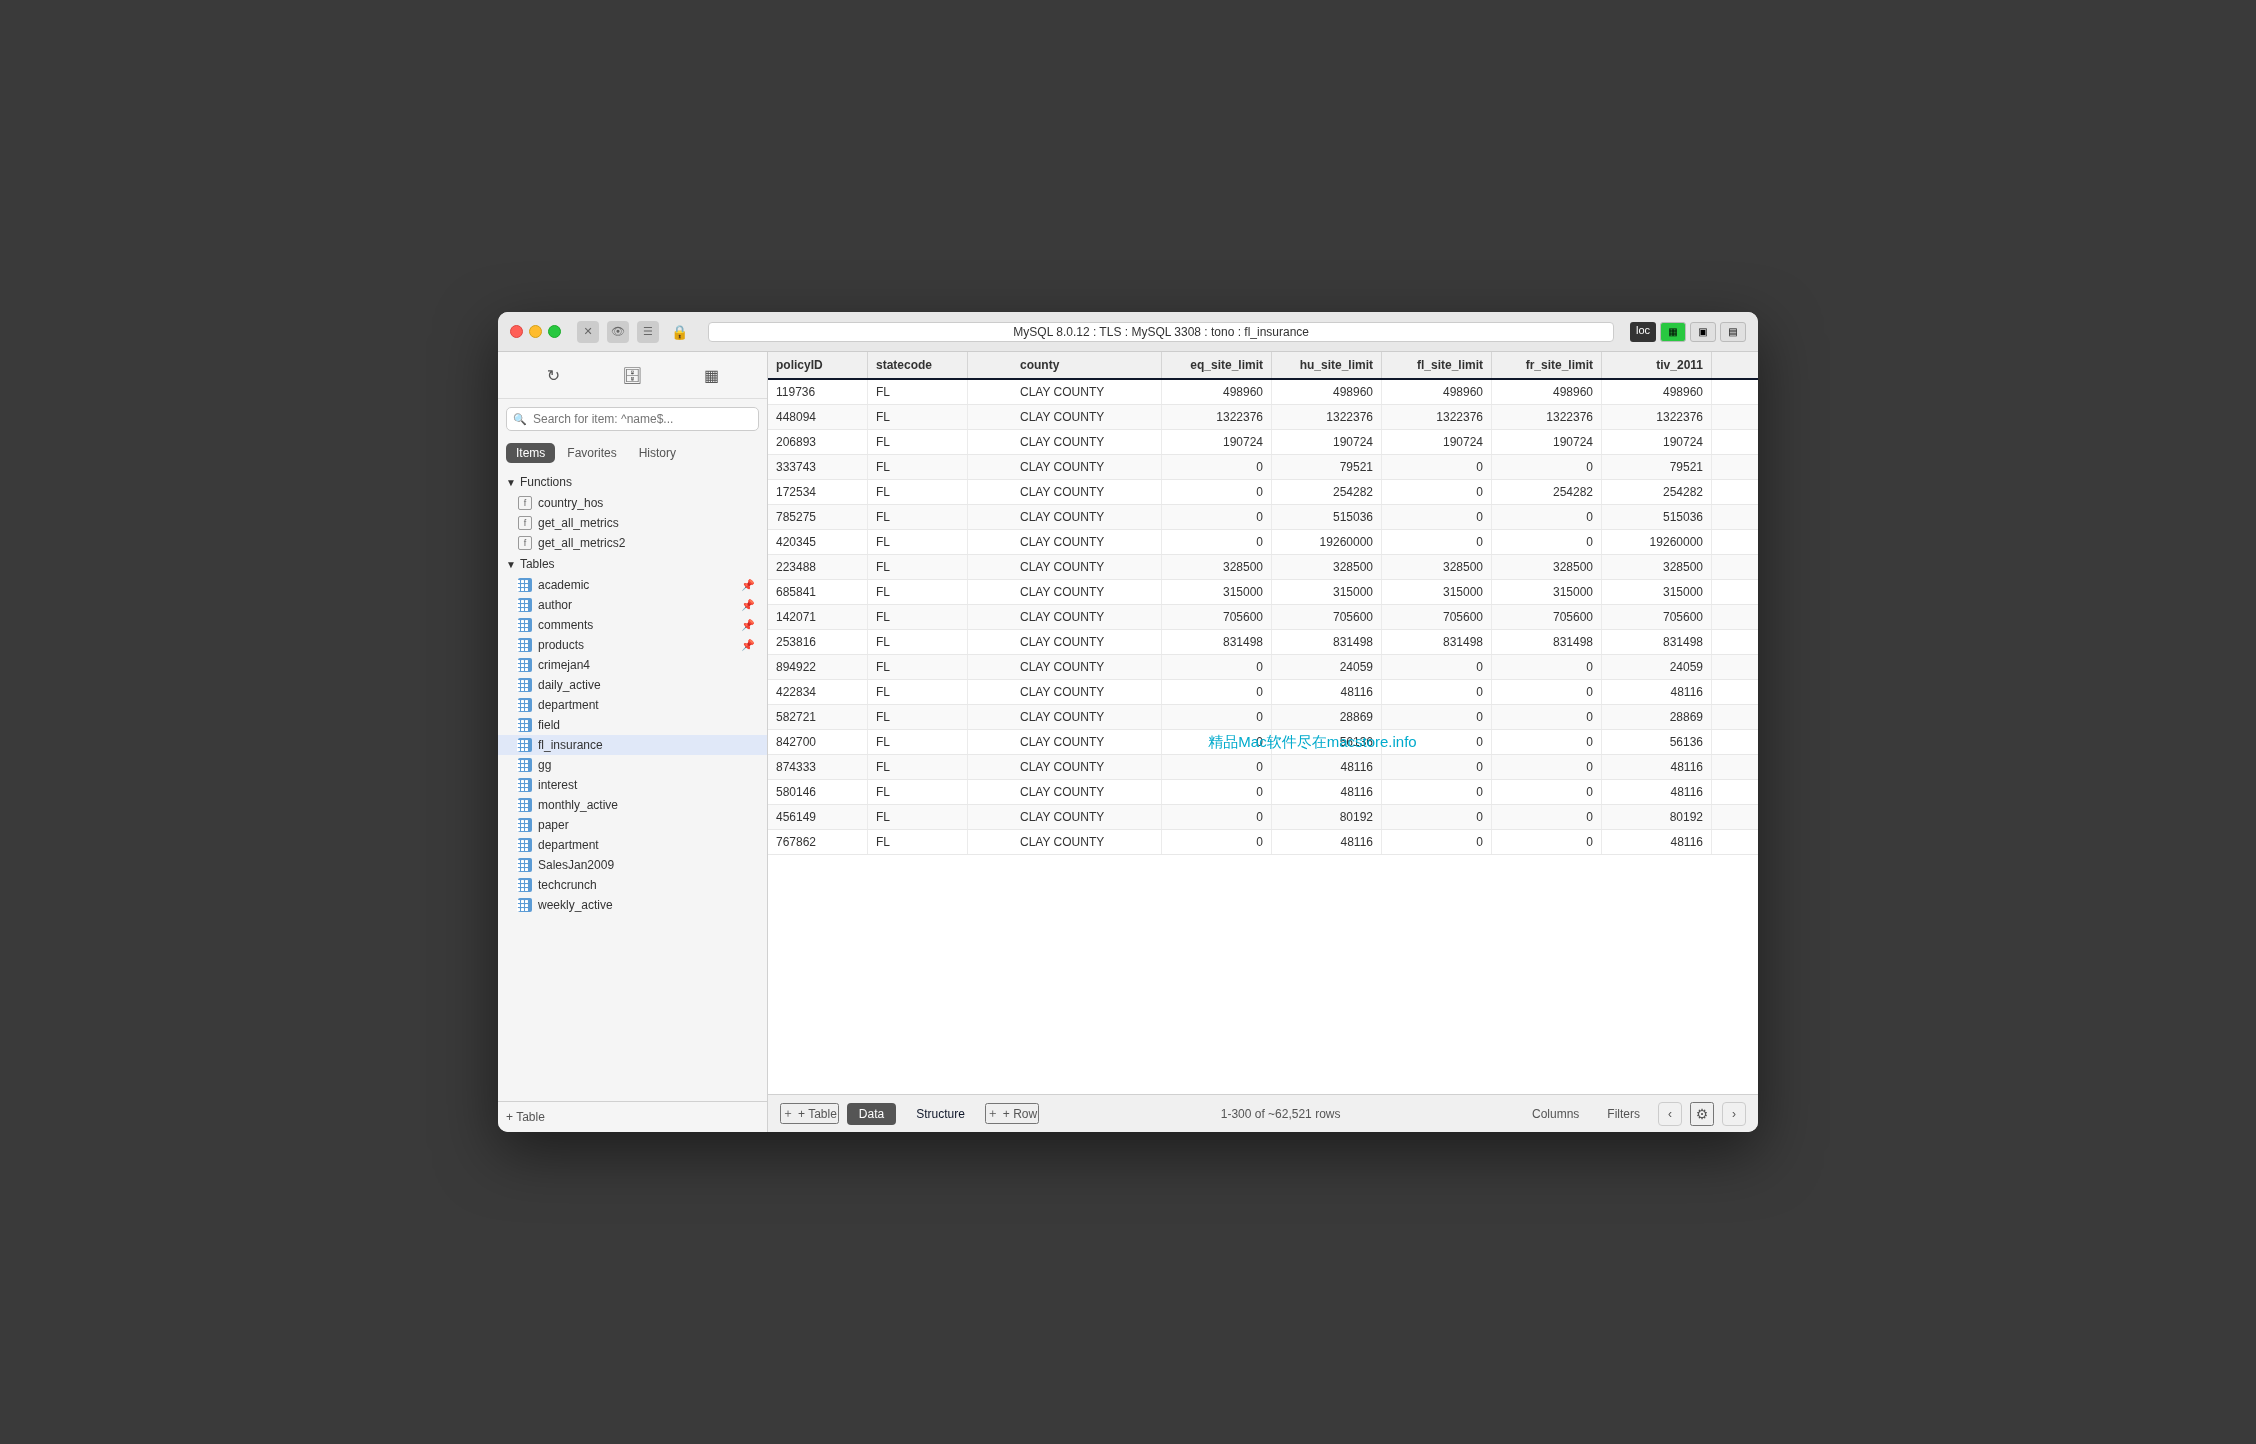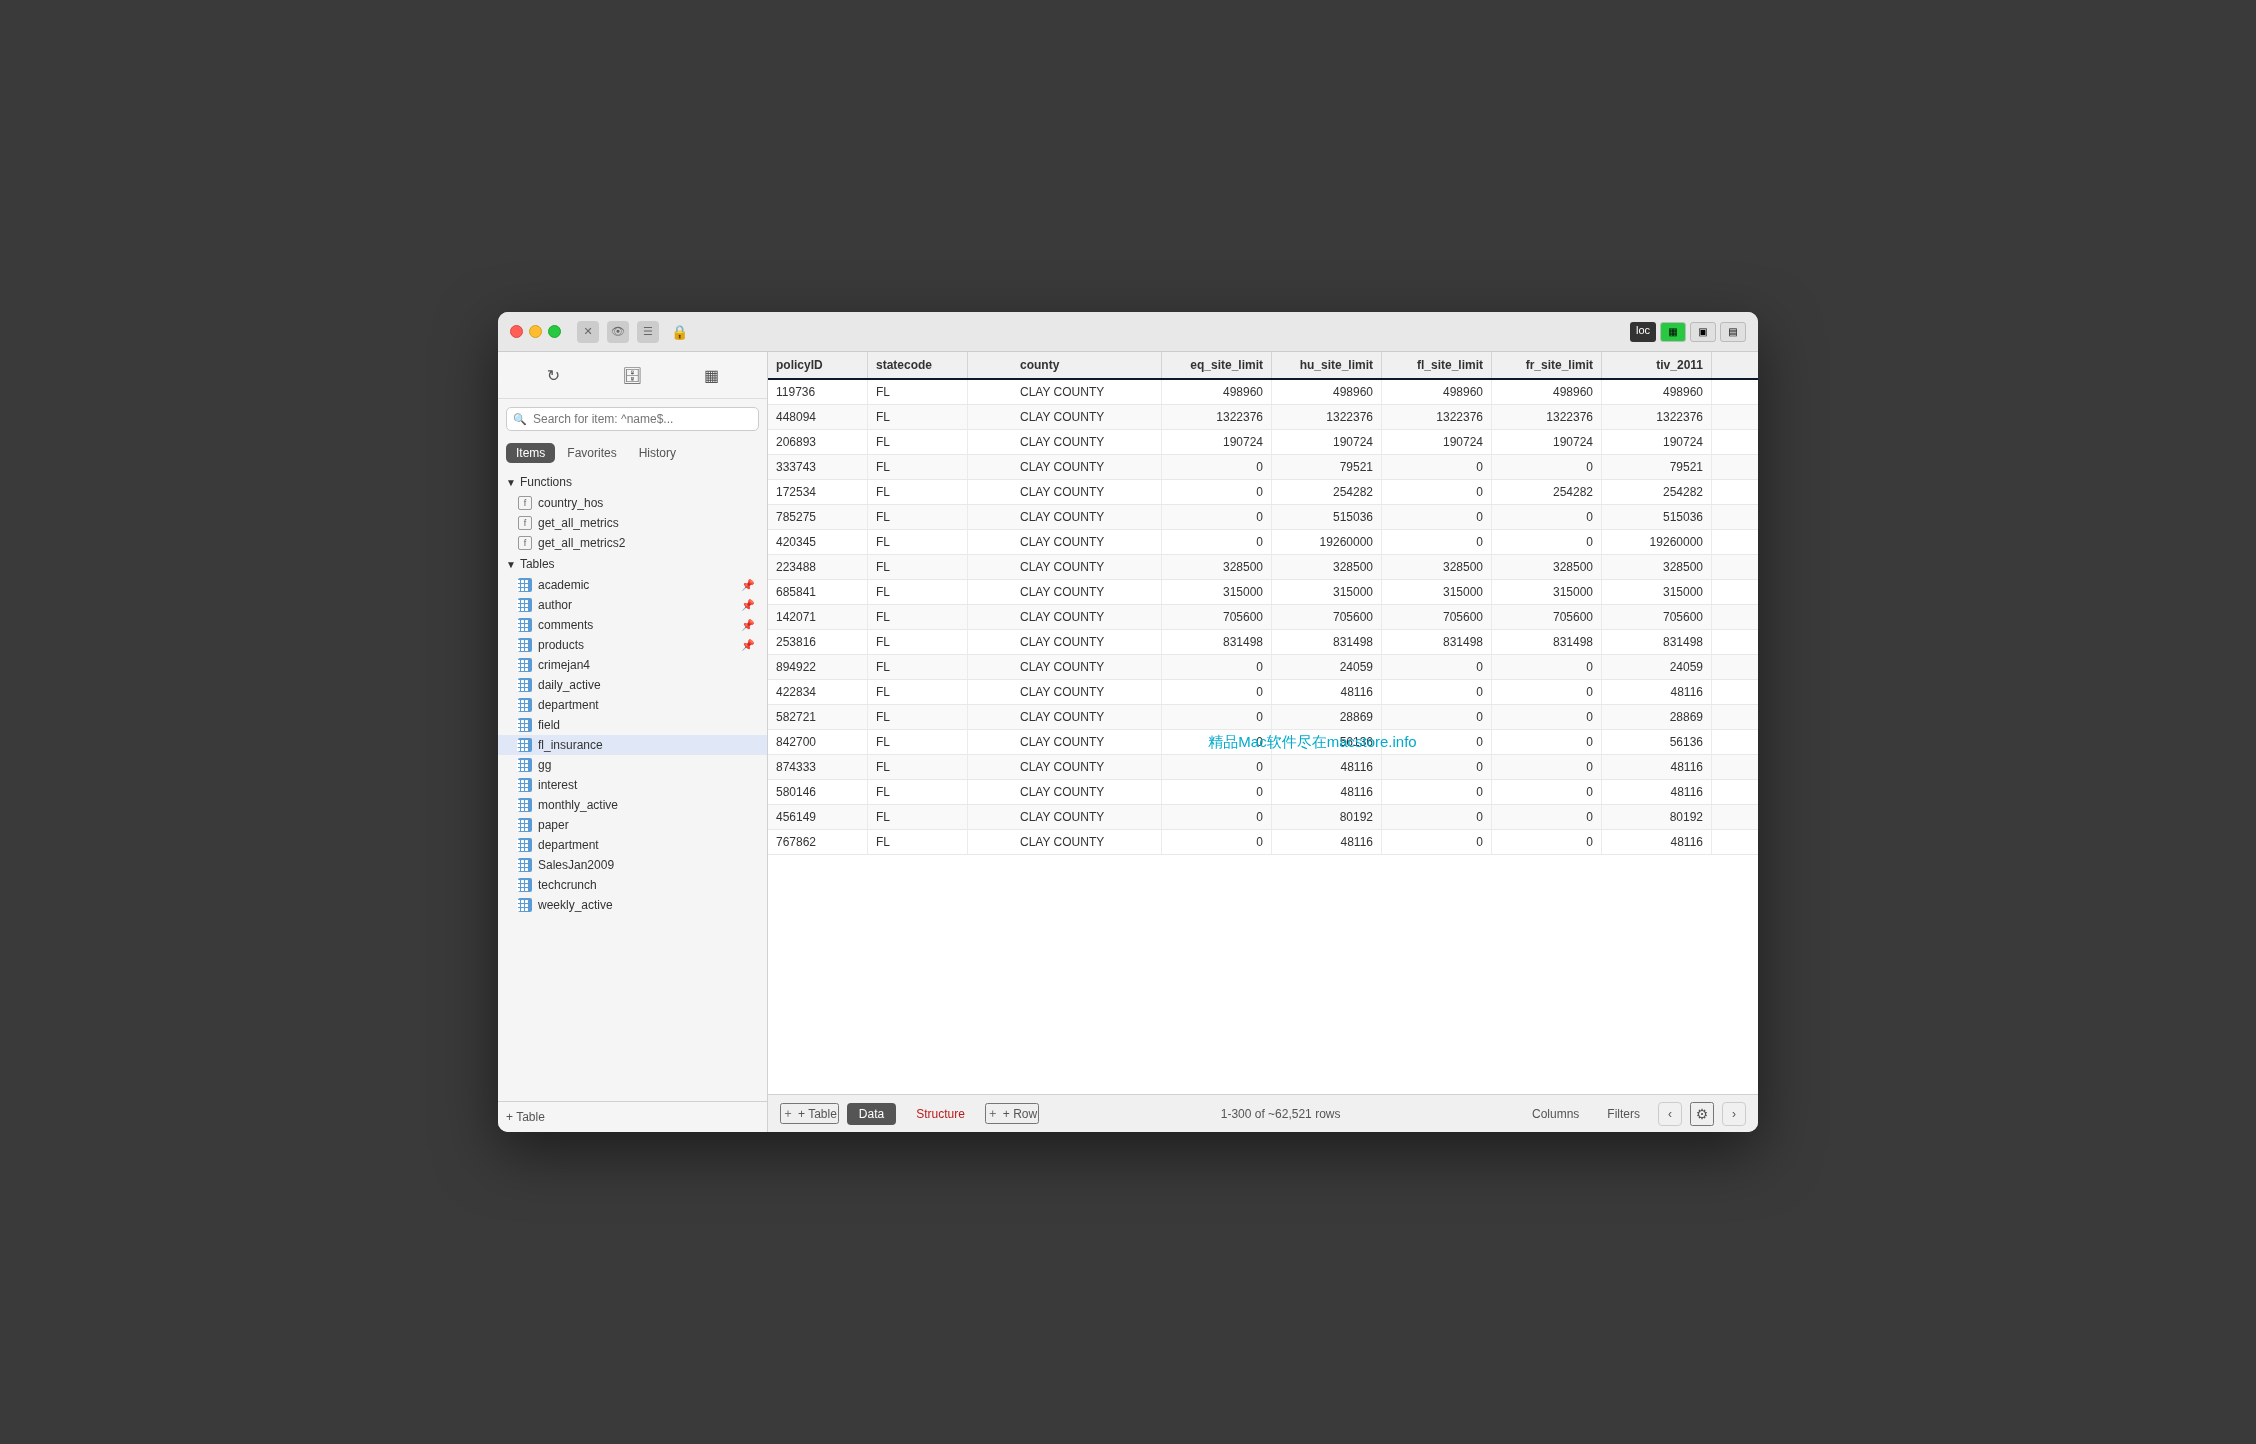--- a/index.html
+++ b/index.html
@@ -65,21 +65,21 @@
     
     .col-policy { min-width: 100px; width: 100px; }
     .col-state { min-width: 100px; width: 100px; }
     .col-county { min-width: 150px; width: 150px; margin-left: 44px; }
     .col-num { min-width: 110px; width: 110px; text-align: right; }
     
     
     .bottom-bar { height: 38px; background: #f0f0f0; border-top: 1px solid #d0d0d0; display: flex; align-items: center; padding: 0 12px; gap: 8px; flex-shrink: 0; }
     .add-table-btn { display: flex; align-items: center; gap: 4px; font-size: 12px; color: #555; cursor: pointer; }
     .data-btn { padding: 4px 12px; background: #555; color: #fff; border-radius: 4px; font-size: 12px; border: none; cursor: pointer; }
-    .struct-btn { padding: 4px 12px; background: transparent; color: #b91c1c; border-radius: 4px; font-size: 12px; border: none; cursor: pointer; }
+    .struct-btn { padding: 4px 12px; background: transparent; color: #0f172a; border-radius: 4px; font-size: 12px; border: none; cursor: pointer; }
     .add-row-btn { display: flex; align-items: center; gap: 4px; font-size: 12px; color: #555; cursor: pointer; }
     .row-info { flex: 1; text-align: center; font-size: 12px; color: #555; }
     .columns-btn { padding: 4px 10px; background: transparent; color: #555; font-size: 12px; border: none; cursor: pointer; }
     .filters-btn { padding: 4px 10px; background: transparent; color: #555; font-size: 12px; border: none; cursor: pointer; }
     .nav-btn { width: 24px; height: 24px; background: transparent; border: 1px solid #ccc; border-radius: 4px; display: flex; align-items: center; justify-content: center; cursor: pointer; font-size: 12px; color: #555; }
     .gear-btn { width: 24px; height: 24px; display: flex; align-items: center; justify-content: center; cursor: pointer; font-size: 14px; color: #555; }
     .content-wrapper { position: relative; flex: 1; display: flex; flex-direction: column; overflow: hidden; }
   </style>
 </head>
 <body>
@@ -89,20 +89,21 @@
   <div class="titlebar">
     <div class="traffic-lights">
       <div class="tl tl-red"></div>
       <div class="tl tl-yellow"></div>
       <div class="tl tl-green"></div>
     </div>
     <div class="tb-icon">✕</div>
     <div class="tb-icon">👁</div>
     <div class="tb-icon">☰</div>
     <div class="lock-icon">🔒</div>
+    <div class="connection-info">MySQL 8.0.12 : TLS : MySQL 3308 : tono : fl_insurance</div>
     <div class="tb-right">
       <div class="loc-btn">loc</div>
       <div class="view-btn active">▦</div>
       <div class="view-btn">▣</div>
       <div class="view-btn">▤</div>
     </div>
   </div>
 
   <div class="main">
 

